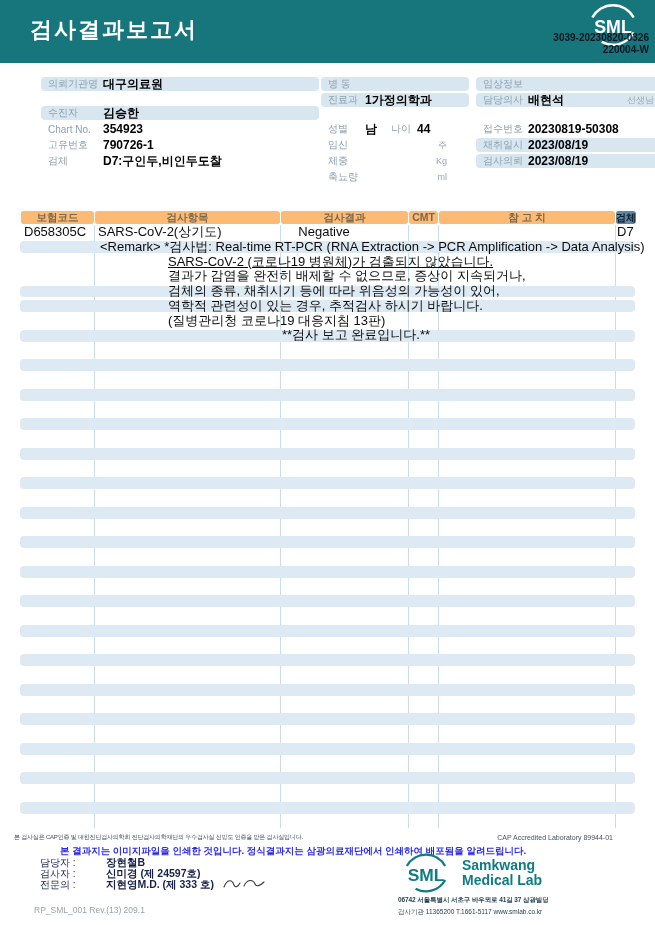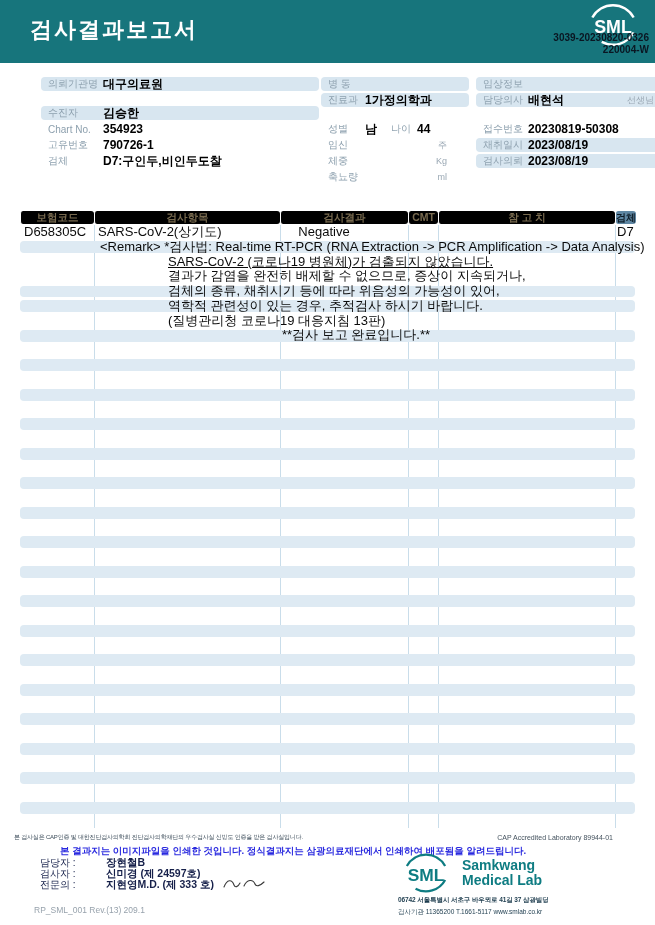--- a/index.html
+++ b/index.html
@@ -27,21 +27,21 @@
   .col-middle .flabel { width:44px; }
   .col-right .flabel { width:52px; }
   .fvalue { color:#000; font-size:12px; font-weight:bold; white-space:nowrap; }
   .funit { position:absolute; right:22px; color:#9AA8B4; font-size:9px; }
   .fsuffix { position:absolute; right:8px; color:#9AA8B4; font-size:9px; }
   .flabel2 { color:#8DA0AE; font-size:10px; margin-left:14px; }
   .fvalue2 { margin-left:6px; }
   
   .rtable { position:absolute; top:210px; left:20px; width:616px; }
   .thead { position:relative; height:15px; display:flex; z-index:1; }
-  .th { height:13px; margin-top:1px; background:#000000; border-radius:3px; color:#786A4F;
+  .th { height:13px; margin-top:1px; background:#fdba74; border-radius:3px; color:#786A4F;
         font-size:10.5px; font-weight:bold; text-align:center; line-height:13px;
         border-left:1px solid #fff; white-space:nowrap; overflow:hidden; }
   .th.dark { background:#5F87A3; color:#0D1B26; font-size:10px; }
   .tbody { position:relative; }
   .vline { position:absolute; top:0; bottom:2px; width:1px; background:#C9DDEA; z-index:0; }
   .trow { position:relative; height:14.75px; z-index:1; }
   .trow.striped::before { content:""; position:absolute; left:0; right:1px; top:1.5px; bottom:1.5px; background:#DEEAF3; border-radius:4px; z-index:-1; }
   .tcell { position:absolute; top:0; font-size:13px; line-height:14.75px; color:#0b0b0b; white-space:nowrap; }
   .tcell.c-code   { left:4px; }
   .tcell.c-item   { left:78px; }

